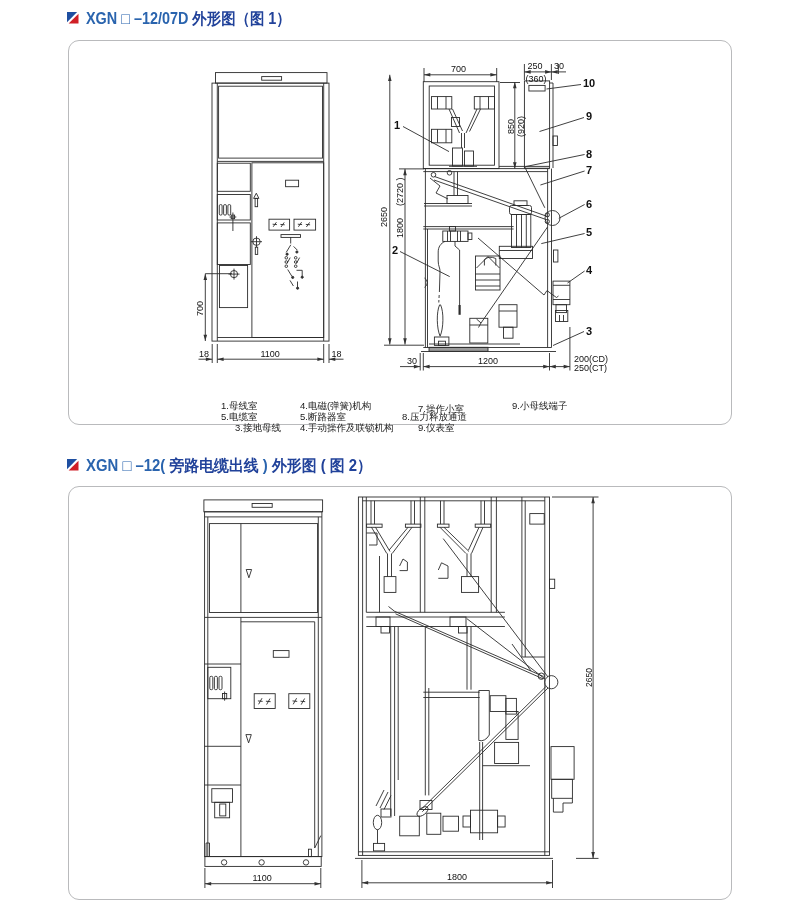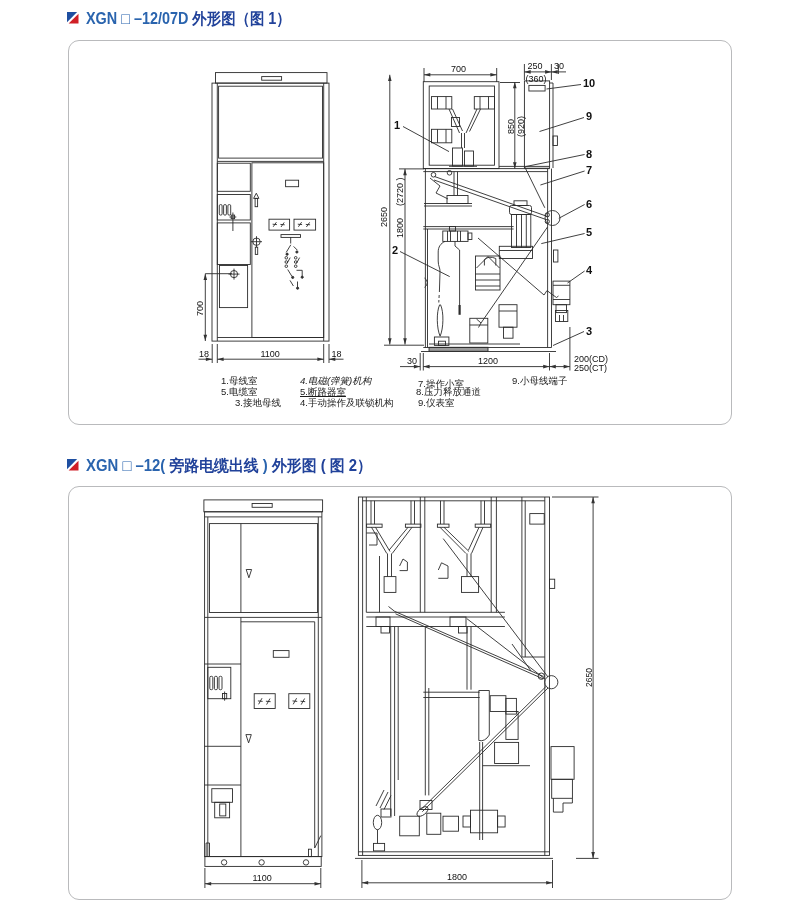--- a/index.html
+++ b/index.html
@@ -1,20 +1,20 @@
 <!DOCTYPE html>
 <html><head>
 <meta charset="utf-8">
 <style>
   html,body{margin:0;padding:0;background:#ffffff;width:800px;height:916px;overflow:hidden;}
   body{font-family:"Liberation Sans",sans-serif;position:relative;}
   .panel{position:absolute;border:1px solid #b9babc;border-radius:11px;background:#fff;}
   .title{position:absolute;font-weight:bold;font-size:16px;color:#2a64ae;letter-spacing:0;white-space:nowrap;transform-origin:0 0;}
   .title .cn{color:#21429a;}
-  .legend{position:absolute;font-size:9.5px;color:#1a1a1a;white-space:nowrap;}
+  .legend{position:absolute;font-size:9.5px;color:#1a1a1a;white-space:nowrap;margin-top:25px;}
   svg{position:absolute;left:0;top:0;}
 </style>
 </head>
 <body>
 
 <svg width="14" height="14" style="left:67px;top:12px;">
   <polygon points="0,0 10.2,0 0,10.2" fill="#1e4fa1"></polygon>
   <polygon points="11.5,1.8 11.5,11.5 1.6,11.5" fill="#d01f26"></polygon>
 </svg>
 
@@ -26,31 +26,31 @@
   <polygon points="0,0 10.2,0 0,10.2" fill="#1e4fa1"></polygon>
   <polygon points="11.5,1.8 11.5,11.5 1.6,11.5" fill="#d01f26"></polygon>
 </svg>
 
 <div class="title" style="left:86px;top:456px;transform:scaleX(0.93);">XGN □ –12( <span class="cn">旁路电缆出线</span> ) <span class="cn">外形图 ( 图 2）</span></div>
 
 <div class="panel" style="left:68px;top:486px;width:662px;height:412px;"></div>
 
 <div class="legend" style="left:221px;top:375px;">1.母线室</div>
 
-<div class="legend" style="left:300px;top:375px;font-style:italic;">4.电磁(弹簧)机构</div>
+<div class="legend" style="left:300px;top:375px;">4.电磁(弹簧)机构</div>
 
 <div class="legend" style="left:418px;top:378px;">7.操作小室</div>
 
 <div class="legend" style="left:512px;top:375px;">9.小母线端子</div>
 
 <div class="legend" style="left:221px;top:386.3px;">5.电缆室</div>
 
-<div class="legend" style="left:300px;top:386.3px;text-decoration:underline;">5.断路器室</div>
-
-<div class="legend" style="left:416px;top:386.3px;text-align:center;">8.压力释放通道</div>
+<div class="legend" style="left:300px;top:386.3px;">5.断路器室</div>
+
+<div class="legend" style="left:402px;top:386.3px;text-align:center;">8.压力释放通道</div>
 
 <div class="legend" style="left:235px;top:396.5px;">3.接地母线</div>
 
 <div class="legend" style="left:300px;top:396.5px;">4.手动操作及联锁机构</div>
 
 <div class="legend" style="left:418px;top:396.5px;">9.仪表室</div>
 
 <svg id="art" width="800" height="916" viewBox="0 0 800 916" fill="none" stroke="#2b2b2b" stroke-width="0.9">
 <defs>
 <marker id="ae" markerWidth="9" markerHeight="6" refX="7.5" refY="3" orient="auto">

